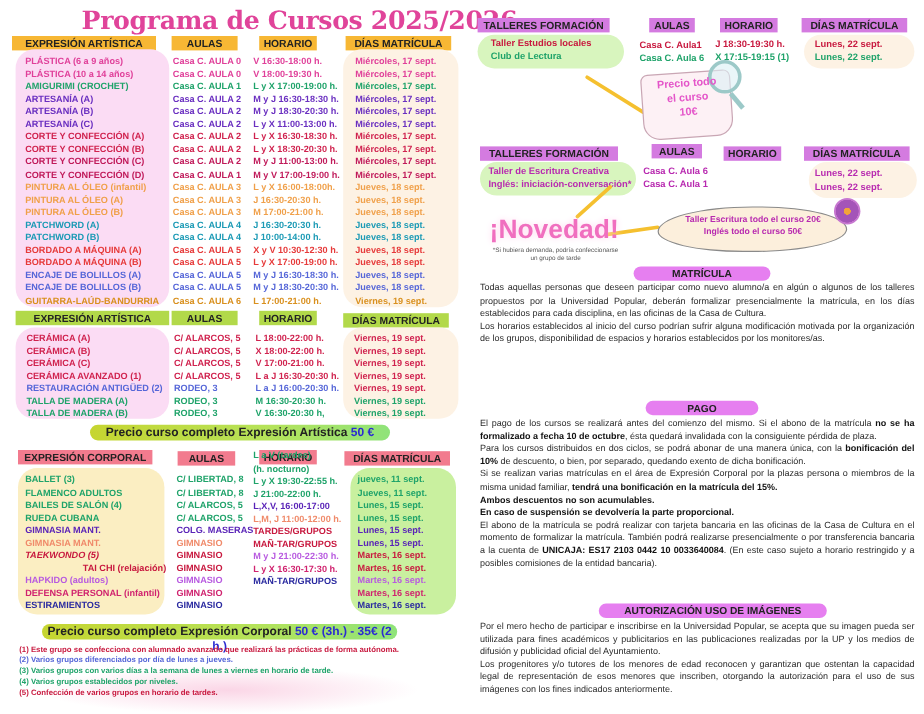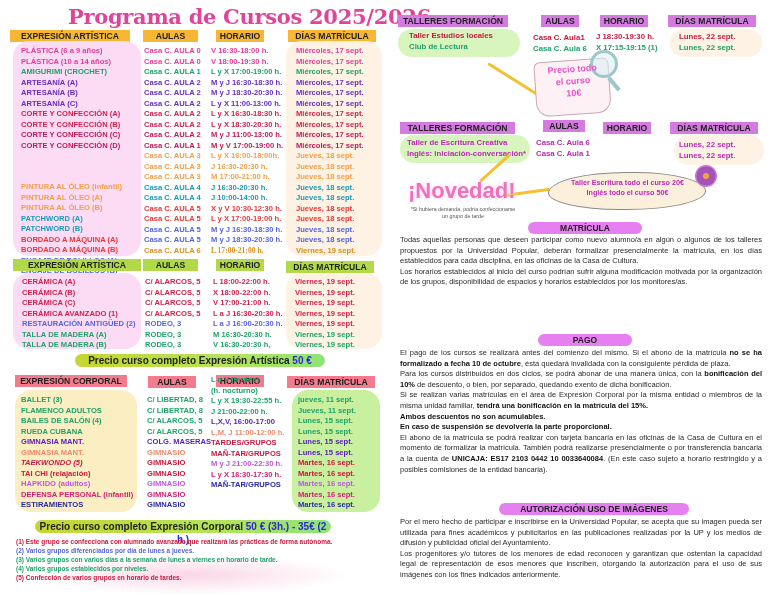--- a/index.html
+++ b/index.html
@@ -50,21 +50,21 @@
     <div style="color: rgb(224, 64, 154);">PLÁSTICA (6 a 9 años)</div>
     <div style="color: rgb(224, 64, 154);">PLÁSTICA (10 a 14 años)</div>
     <div style="color: rgb(31, 163, 106);">AMIGURIMI (CROCHET)</div>
     <div style="color: rgb(106, 47, 192);">ARTESANÍA (A)</div>
     <div style="color: rgb(106, 47, 192);">ARTESANÍA (B)</div>
     <div style="color: rgb(106, 47, 192);">ARTESANÍA (C)</div>
     <div style="color: rgb(208, 35, 79);">CORTE Y CONFECCIÓN (A)</div>
     <div style="color: rgb(208, 35, 79);">CORTE Y CONFECCIÓN (B)</div>
     <div style="color: rgb(192, 26, 90);">CORTE Y CONFECCIÓN (C)</div>
     <div style="color: rgb(192, 26, 90);">CORTE Y CONFECCIÓN (D)</div>
-    <div style="color: rgb(240, 160, 74); margin-top: 31px;">PINTURA AL ÓLEO (infantil)</div>
+    <div style="color: rgb(240, 160, 74);">PINTURA AL ÓLEO (infantil)</div>
     <div style="color: rgb(240, 160, 74);">PINTURA AL ÓLEO (A)</div>
     <div style="color: rgb(240, 160, 74);">PINTURA AL ÓLEO (B)</div>
     <div style="color: rgb(27, 154, 181);">PATCHWORD (A)</div>
     <div style="color: rgb(27, 154, 181);">PATCHWORD (B)</div>
     <div style="color: rgb(230, 58, 58);">BORDADO A MÁQUINA (A)</div>
     <div style="color: rgb(230, 58, 58);">BORDADO A MÁQUINA (B)</div>
     <div style="color: rgb(85, 102, 216);">ENCAJE DE BOLILLOS (A)</div>
     <div style="color: rgb(85, 102, 216);">ENCAJE DE BOLILLOS (B)</div>
     <div style="color: rgb(217, 144, 30);">GUITARRA-LAÚD-BANDURRIA</div>
   </div>
@@ -103,21 +103,21 @@
     <div style="color: rgb(192, 26, 90);">M y V 17:00-19:00 h.</div>
     <div style="color: rgb(240, 160, 74);">L y X 16:00-18:00h.</div>
     <div style="color: rgb(240, 160, 74);">J  16:30-20:30 h.</div>
     <div style="color: rgb(240, 160, 74);">M 17:00-21:00 h.</div>
     <div style="color: rgb(27, 154, 181);">J 16:30-20:30 h.</div>
     <div style="color: rgb(27, 154, 181);">J 10:00-14:00 h.</div>
     <div style="color: rgb(230, 58, 58);">X y V 10:30-12:30 h.</div>
     <div style="color: rgb(230, 58, 58);">L y X 17:00-19:00 h.</div>
     <div style="color: rgb(85, 102, 216);">M y J 16:30-18:30 h.</div>
     <div style="color: rgb(85, 102, 216);">M y J 18:30-20:30 h.</div>
-    <div style="color: rgb(217, 144, 30); font-family: Liberation Serif, serif;">L 17:00-21:00 h.</div>
+    <div style="color: rgb(217, 144, 30);">L 17:00-21:00 h.</div>
   </div>
 <div class="rows" id="a1-dia" style="left:296px;top:46px;">
     <div style="color: rgb(224, 64, 154);">Miércoles, 17 sept.</div>
     <div style="color: rgb(224, 64, 154);">Miércoles, 17 sept.</div>
     <div style="color: rgb(31, 163, 106);">Miércoles, 17 sept.</div>
     <div style="color: rgb(106, 47, 192);">Miércoles, 17 sept.</div>
     <div style="color: rgb(106, 47, 192);">Miércoles, 17 sept.</div>
     <div style="color: rgb(106, 47, 192);">Miércoles, 17 sept.</div>
     <div style="color: rgb(208, 35, 79);">Miércoles, 17 sept.</div>
     <div style="color: rgb(208, 35, 79);">Miércoles, 17 sept.</div>
@@ -193,21 +193,21 @@
 <div class="panel" style="left:292px;top:390px;width:88px;height:122px;background:#c9f09f;"></div>
 
 <div class="rows" id="c-curso" style="left:21px;top:395px;">
     <div style="color: rgb(31, 163, 106);">BALLET (3)</div>
     <div style="color: rgb(31, 163, 106);">FLAMENCO ADULTOS</div>
     <div style="color: rgb(31, 163, 106);">BAILES DE SALÓN (4)</div>
     <div style="color: rgb(31, 163, 106);">RUEDA CUBANA</div>
     <div style="color: rgb(90, 36, 184);">GIMNASIA MANT.</div>
     <div style="color: rgb(240, 138, 106);">GIMNASIA MANT.</div>
     <div style="color: rgb(200, 25, 63); font-style: italic;">TAEKWONDO (5)</div>
-    <div style="color: rgb(200, 25, 63);">TAI CHI (relajación)</div>
+    <div style="color: rgb(200, 25, 63); margin-left: 48px;">TAI CHI (relajación)</div>
     <div style="color: rgb(184, 90, 224);">HAPKIDO (adultos)</div>
     <div style="color: rgb(208, 35, 111);">DEFENSA PERSONAL (infantil)</div>
     <div style="color: rgb(42, 42, 160);">ESTIRAMIENTOS</div>
   </div>
 <div class="rows" id="c-aula" style="left:147px;top:395px;">
     <div style="color: rgb(31, 163, 106);">C/ LIBERTAD, 8</div>
     <div style="color: rgb(31, 163, 106);">C/ LIBERTAD, 8</div>
     <div style="color: rgb(31, 163, 106);">C/ ALARCOS, 5</div>
     <div style="color: rgb(31, 163, 106);">C/ ALARCOS, 5</div>
     <div style="color: rgb(90, 36, 184);">COLG. MASERAS</div>
@@ -329,21 +329,21 @@
 <div class="sec-pill" style="left:528px;top:222px;width:114px;">MATRÍCULA</div>
 <div class="para" style="top:235px;">
   <p>Todas aquellas personas que deseen participar como nuevo alumno/a en algún o algunos de los talleres propuestos por la Universidad Popular, deberán formalizar presencialmente la matrícula, en los días establecidos para cada disciplina, en las oficinas de la Casa de Cultura.</p>
   <p>Los horarios establecidos al inicio del curso podrían sufrir alguna modificación motivada por la organización de los grupos, disponibilidad de espacios y horarios establecidos por los monitores/as.</p>
 </div>
 
 <div class="sec-pill" style="left:538px;top:334px;width:94px;">PAGO</div>
 <div class="para" style="top:348px;">
   <p><span>El pago de los cursos se realizará antes del comienzo del mismo. Si el abono de la matrícula </span><b>no se ha formalizado a fecha 10 de octubre</b><span>, ésta quedará invalidada con la consiguiente pérdida de plaza.</span></p>
   <p><span>Para los cursos distribuidos en dos ciclos, se podrá abonar de una manera única, con la </span><b>bonificación del 10%</b><span> de descuento, o bien, por separado, quedando exento de dicha bonificación.</span></p>
-  <p><span>Si se realizan varias matrículas en el área de Expresión Corporal por la misma entidad o miembros de la misma unidad familiar, </span><b>tendrá una bonificación en la matrícula del 15%.</b></p>
+  <p><span>Si se realizan varias matrículas en el área de Expresión Corporal por la plazas persona o miembros de la misma unidad familiar, </span><b>tendrá una bonificación en la matrícula del 15%.</b></p>
   <p><b>Ambos descuentos no son acumulables.</b></p>
   <p><b>En caso de suspensión se devolvería la parte proporcional.</b></p>
   <p><span>El abono de la matrícula se podrá realizar con tarjeta bancaria en las oficinas de la Casa de Cultura en el momento de formalizar la matrícula. También podrá realizarse presencialmente o por transferencia bancaria a la cuenta de </span><b>UNICAJA: ES17 2103 0442 10 0033640084</b><span>. (En este caso sujeto a horario restringido y a posibles comisiones de la entidad bancaria).</span></p>
 </div>
 
 <div class="sec-pill" style="left:499px;top:503px;width:190px;">AUTORIZACIÓN USO DE IMÁGENES</div>
 <div class="para" style="top:517px;">
   <p>Por el mero hecho de participar e inscribirse en la Universidad Popular, se acepta que su imagen pueda ser utilizada para fines académicos y publicitarios en las publicaciones realizadas por la UP y los medios de difusión y publicidad oficial del Ayuntamiento.</p>
   <p>Los progenitores y/o tutores de los menores de edad reconocen y garantizan que ostentan la capacidad legal de representación de esos menores que inscriben, otorgando la autorización para el uso de sus imágenes con los fines indicados anteriormente.</p>
 </div>

